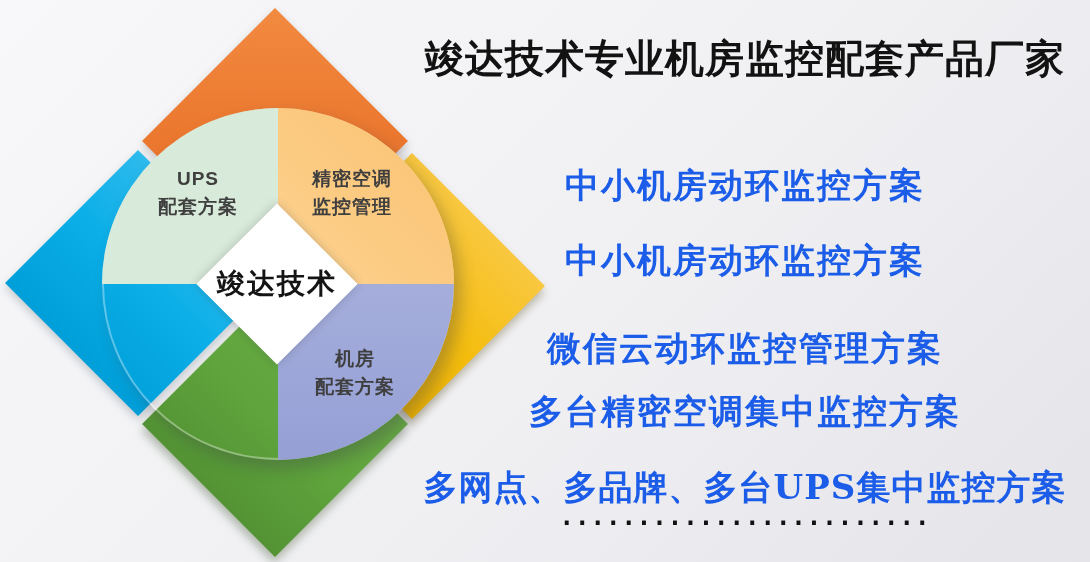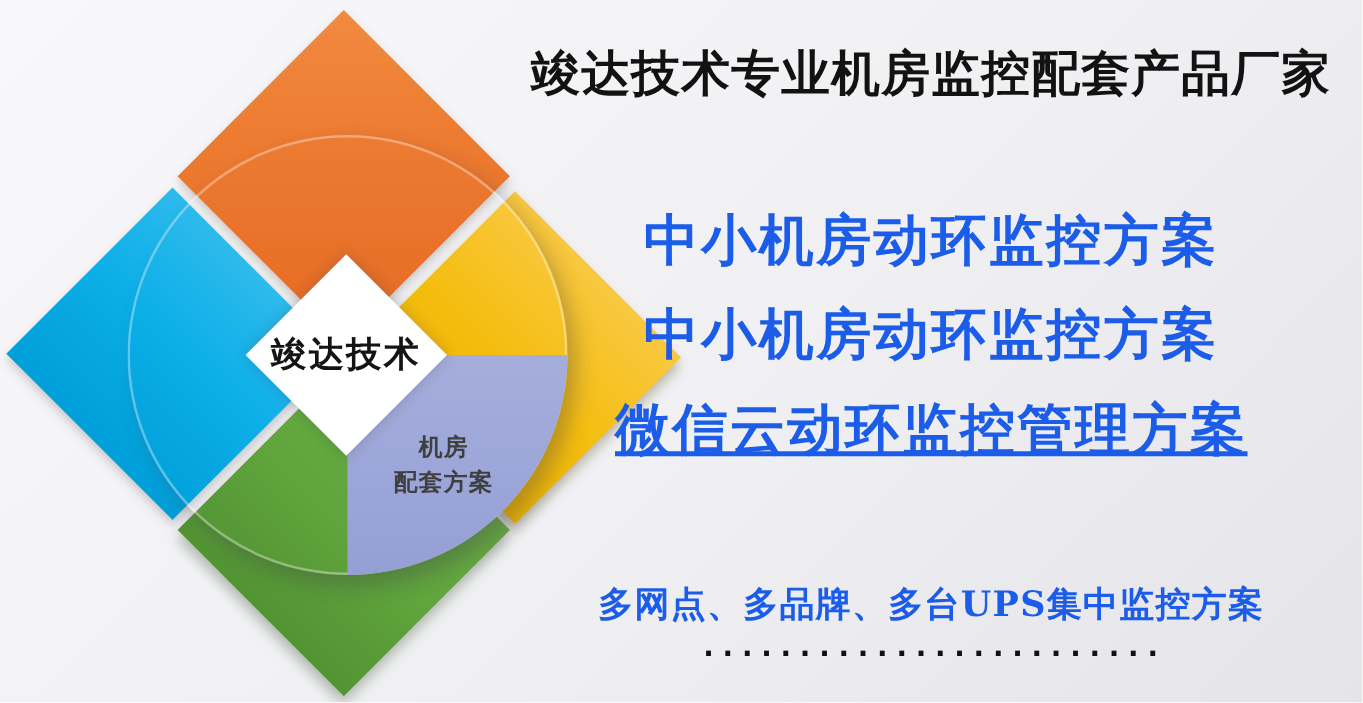--- a/index.html
+++ b/index.html
@@ -82,28 +82,28 @@
     font-family: Liberation Sans, sans-serif;
     font-weight: bold;
     font-size: 39px;
     letter-spacing: 1px;
     color: #121212;
   }
   .item {
     font-family: "DejaVu Serif", serif;
     font-weight: bold;
     color: #1b5ce8;
-    font-size: 44px;
+    font-size: 34px;
     letter-spacing: 2px;
   }
   .item-1 { top: 163px; }
   .item-2 { top: 238px; }
-  .item-3 { top: 314px; text-decoration: underline; }
+  .item-3 { top: 326px; }
   .item-4 { top: 389px; }
-  .item-5 { top: 465px; font-size: 28px; letter-spacing: 1px; }
+  .item-5 { top: 465px; font-size: 34px; letter-spacing: 1px; }
 
   .dots {
     top: 503px;
     font-family: "DejaVu Sans Mono", monospace;
     font-weight: bold;
     font-size: 24px;
     letter-spacing: 1px;
     color: #111111;
   }
 </style>
@@ -112,35 +112,48 @@
 
 <div class="stage">
 
   <div class="diagram">
     <div class="petal petal-top"></div>
     <div class="petal petal-left"></div>
     <div class="petal petal-right"></div>
     <div class="petal petal-bottom"></div>
 
     <div class="circle">
+      <div class="quad q-tl">
+        <div class="quad-label">
+          <div>UPS</div>
+          <div>配套方案</div>
+        </div>
+      </div>
+      <div class="quad q-tr">
+        <div class="quad-label">
+          <div>精密空调</div>
+          <div>监控管理</div>
+        </div>
+      </div>
       <div class="quad q-br">
         <div class="quad-label">
           <div>机房</div>
           <div>配套方案</div>
         </div>
       </div>
     </div>
 
     <div class="center-diamond">
       <div class="center-label">竣达技术</div>
     </div>
   </div>
 
   <div class="content">
     <div class="title">竣达技术专业机房监控配套产品厂家</div>
     <div class="item item-1">中小机房动环监控方案</div>
     <div class="item item-2">中小机房动环监控方案</div>
     <div class="item item-3">微信云动环监控管理方案</div>
+    <div class="item item-4">多台精密空调集中监控方案</div>
     <div class="item item-5">多网点、多品牌、多台UPS集中监控方案</div>
     <div class="dots">........................</div>
   </div>
 
 </div>
 
 </body></html>

